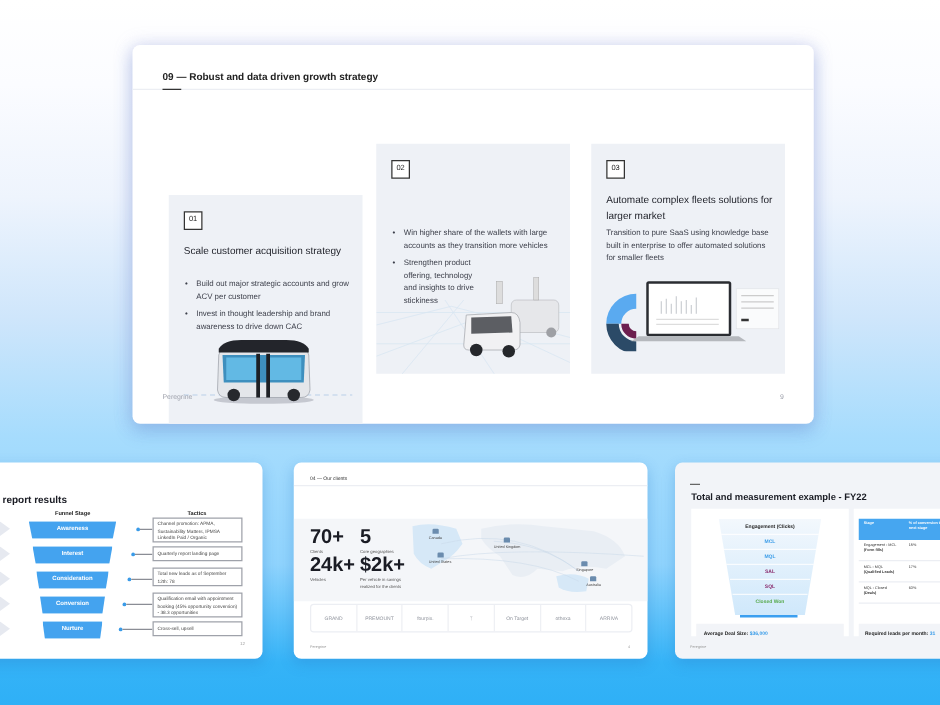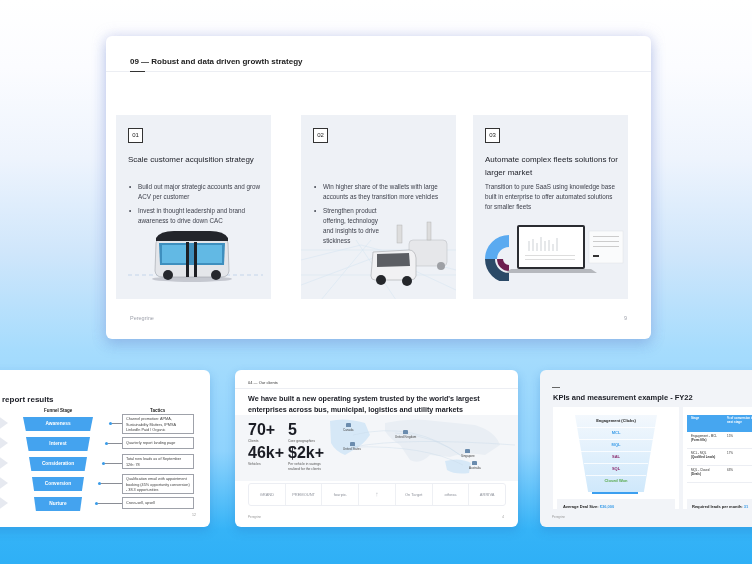--- a/index.html
+++ b/index.html
@@ -13,21 +13,21 @@
   .slide { position: absolute; background: #fff; border-radius: 6px; overflow: hidden; }
 
   
   .main { left: 106px; top: 36px; width: 545px; height: 303px;
     box-shadow: 0 0 14px rgba(160,160,220,0.35), 0 6px 14px rgba(60,120,200,0.28); }
   .main .crumb { position: absolute; left: 24px; top: 21px; font-size: 8px; font-weight: bold; color: #222; }
   .main .crumb-ul { position: absolute; left: 24px; top: 35px; width: 15px; height: 1px; background: #333; }
   .main .hdr-rule { position: absolute; left: 0; right: 0; top: 35px; height: 1px; background: #eceef3; }
   .main .title { position: absolute; left: 24px; top: 46px; font-size: 14.5px; font-weight: bold; color: #1b1d25; letter-spacing: 0.1px; }
   .card { position: absolute; top: 79px; width: 155px; height: 184px; background: #eef1f6; overflow: hidden; }
-  .card.c1 { left: 10px; } .card.c2 { left: 195px; } .card.c3 { left: 367px; padding-left: 32px; }
+  .card.c1 { left: 29px; margin-top: 41px; } .card.c2 { left: 195px; } .card.c3 { left: 367px; padding-left: 32px; }
   .num-box { position: absolute; left: 12px; top: 13px; width: 15px; height: 15px; border: 1px solid #333; background: #fff;
     font-size: 6px; text-align: center; line-height: 13px; color: #222; }
   .card-title { position: absolute; left: 12px; top: 38px; width: 135px; font-size: 8px; line-height: 13px; color: #1d1f27; }
   .card-list { position: absolute; left: 12px; top: 67px; width: 135px; list-style: none; }
   .card-list li { position: relative; padding-left: 10px; font-size: 6.3px; line-height: 10px; color: #3c3f4a; margin-bottom: 4px; }
   .card-list li::before { content: "•"; position: absolute; left: 1px; top: 0; }
   .c2 .card-list li:nth-child(2) { width: 75px; }
   .card-para { position: absolute; left: 12px; top: 67px; width: 132px; font-size: 6.3px; line-height: 10px; color: #3c3f4a; }
   .main .footer-brand { position: absolute; left: 24px; top: 279px; font-size: 5.5px; color: #a0a3ad; }
   .main .footer-page { position: absolute; right: 24px; top: 279px; font-size: 5.5px; color: #a0a3ad; }
@@ -205,21 +205,20 @@
   <div class="tactic" style="top:67px;height:12px;line-height:7px">Quarterly report landing page</div>
   <div class="tactic" style="top:84px;height:15px">Total new leads as of September 12th: 78</div>
   <div class="tactic" style="top:104px;height:20px">Qualification email with appointment booking (45% opportunity conversion) - 38.3 opportunities</div>
   <div class="tactic" style="top:127px;height:12px;line-height:7px">Cross-sell, upsell</div>
   <div class="pnum">12</div>
 </div>
 
 <div class="slide s-mid">
   <div class="crumb">04 — Our clients</div>
   <div class="rule"></div>
-  <div class="mtitle">We have built a new operating system trusted by the world's largest enterprises across bus, municipal, logistics and utility markets</div>
 
   <div class="map">
     <svg style="position:absolute;left:0;top:0" width="283" height="66" viewBox="0 0 283 66">
       <path d="M95 6 Q110 2 130 8 L135 20 Q128 30 120 34 L110 40 Q100 36 96 28 Z" fill="#d6e8f7"></path>
       <path d="M150 8 Q175 2 200 6 L240 10 Q260 16 265 30 L250 40 Q230 36 215 42 L195 40 Q185 50 175 45 L165 30 Q155 24 150 16 Z" fill="#e9eef4"></path>
       <path d="M210 46 Q225 42 236 48 L234 58 Q220 60 212 55 Z" fill="#d6e8f7"></path>
       <g stroke="#c8d8e8" stroke-width="0.4" fill="none">
         <path d="M118 20 Q180 5 228 42"></path>
           <path d="M118 32 Q190 30 228 50"></path>
           <path d="M160 18 Q200 20 228 42"></path>
@@ -234,21 +233,21 @@
 
     <div class="stat" style="left:13px;top:6px">
       <div class="v">70+</div>
       <div class="l">Clients</div>
     </div>
     <div class="stat" style="left:53px;top:6px">
       <div class="v">5</div>
       <div class="l">Core geographies</div>
     </div>
     <div class="stat" style="left:13px;top:29px">
-      <div class="v">46k+</div>
+      <div class="v">24k+</div>
       <div class="l">Vehicles</div>
     </div>
     <div class="stat" style="left:53px;top:29px">
       <div class="v">$2k+</div>
       <div class="l">Per vehicle in savings realized for the clients</div>
     </div>
   </div>
 
   <div class="logos">
     <div class="logo">GRAND</div>
@@ -258,21 +257,21 @@
     <div class="logo">On Target</div>
     <div class="logo">othexa</div>
     <div class="logo">ARRIVA</div>
   </div>
   <div class="fb">Peregrine</div>
   <div class="fp">4</div>
 </div>
 
 <div class="slide s-right">
   <div class="dash"></div>
-  <div class="rtitle">KPIs and measurement example - FY22</div>
+  <div class="rtitle">Total and measurement example - FY22</div>
 
   <div class="panel" style="left:13px;top:37px;width:126px;height:102px">
     <div class="rfunnel"></div>
     <div class="rf-line" style="left:24px;top:20px;width:78px"></div>
     <div class="rf-line" style="left:26px;top:32px;width:74px"></div>
     <div class="rf-line" style="left:28px;top:44px;width:70px"></div>
     <div class="rf-line" style="left:31px;top:56px;width:64px"></div>
     <div class="rf-line" style="left:33px;top:68px;width:60px"></div>
     <div class="rf-row" style="top:11px;color:#222">Engagement (Clicks)</div>
     <div class="rf-row" style="top:23px;color:#3a9ce8">MCL</div>

